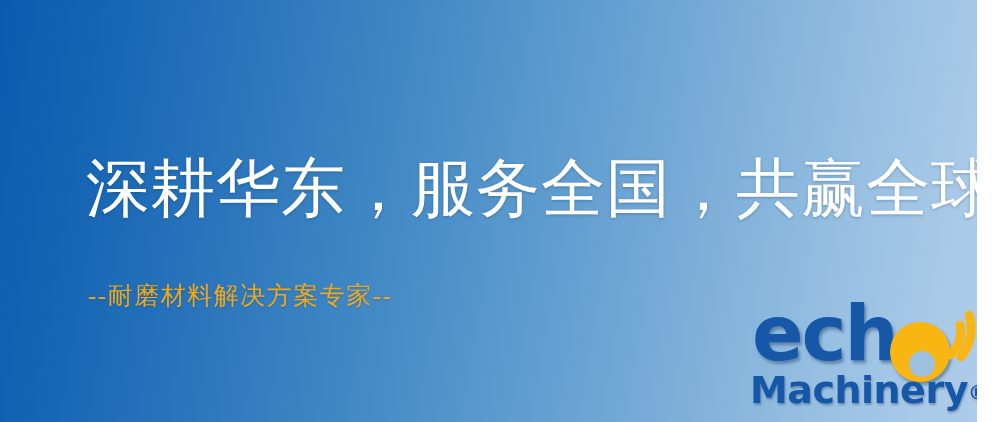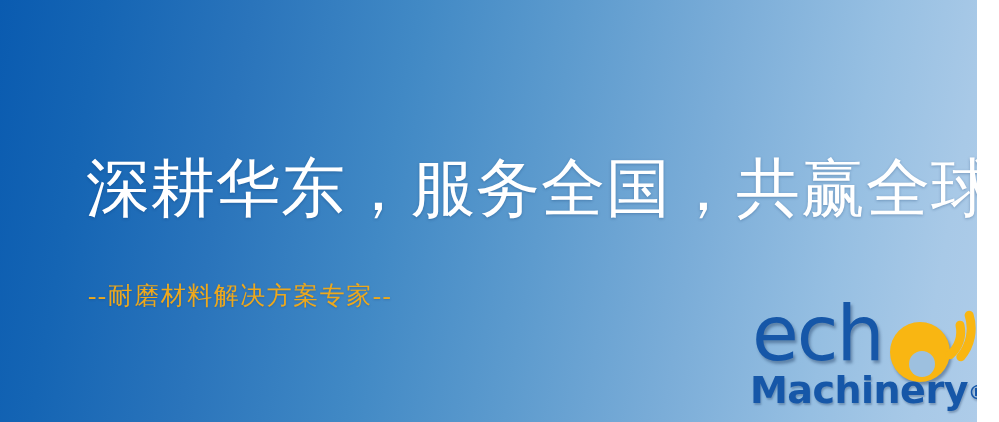--- a/index.html
+++ b/index.html
@@ -69,21 +69,21 @@
     left: 4px;
     top: 0px;
     width: 248px;
     height: 74px;
   }
   .logo-echo {
     position: absolute;
     left: 4px;
     top: -4px;
     font-family: "DejaVu Sans", sans-serif;
-    font-weight: normal;
+    font-weight: bold;
     font-size: 76px;
     line-height: 76px;
     letter-spacing: -2px;
     color: #1657a8;
     text-shadow: 2px 3px 3px rgba(12,40,80,0.38);
   }
   .logo-o-wrap {
     position: absolute;
     left: 140px;
     top: 10px;

